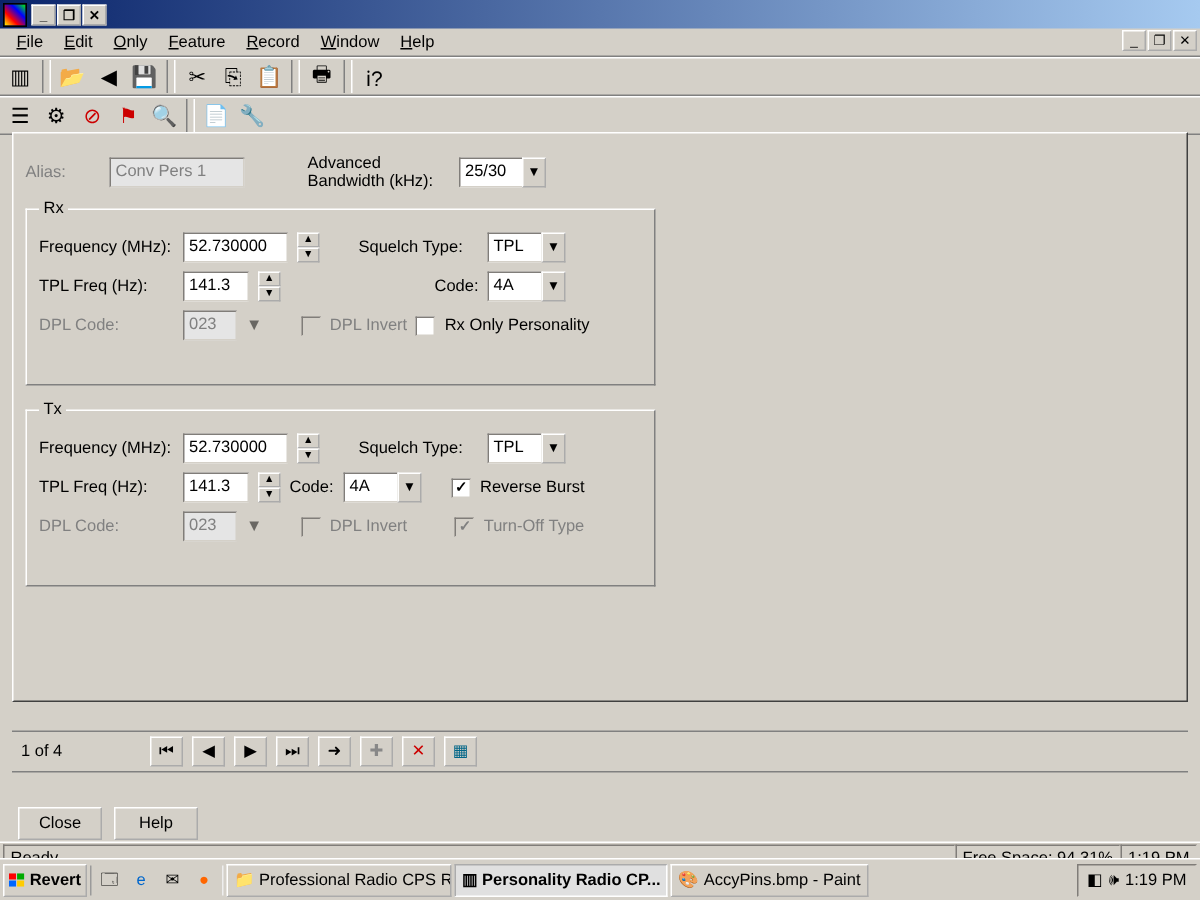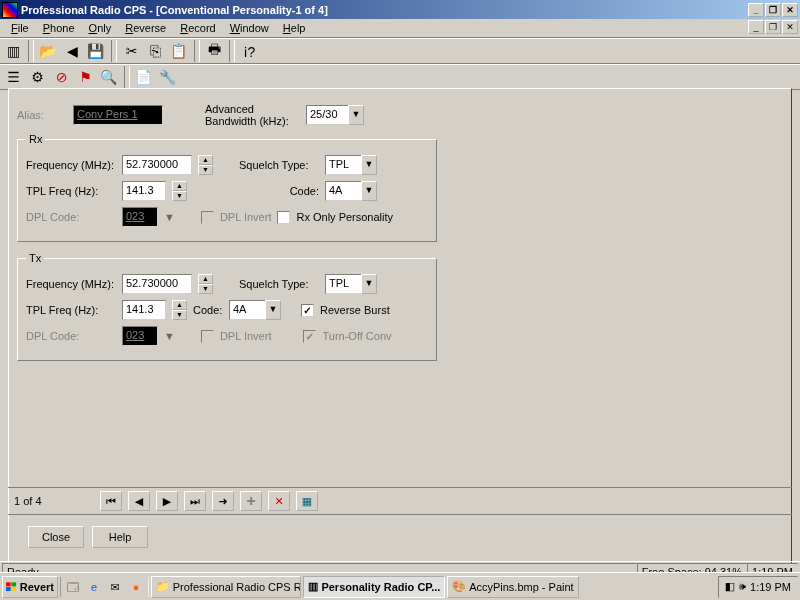--- a/index.html
+++ b/index.html
@@ -23,48 +23,48 @@
 .tb-btn { width: 23px; height: 22px; border: 1px solid transparent; display: flex; align-items: center; justify-content: center; font-size: 14px; }
 .tb-sep { width: 6px; height: 22px; border-left: 1px solid #808080; border-right: 1px solid #fff; margin: 0 2px; }
 
 
 .content { position: absolute; top: 88px; left: 8px; right: 8px; bottom: 83px; background: #d4d0c8; }
 
 
 .tabs { display: flex; height: 20px; margin-left: 2px; }
 .tab { padding: 3px 8px 2px; border: 1px solid #808080; border-bottom: none; background: #d4d0c8; border-top-left-radius: 3px; border-top-right-radius: 3px; position: relative; margin-right: 0; border-right: 1px solid #fff; border-top: 1px solid #fff; border-left: 1px solid #fff; }
 .tab.active { z-index: 2; margin-bottom: -1px; background: #d4d0c8; padding-bottom: 3px; }
-.tabbody { border: 1px solid #fff; border-right-color: #404040; border-bottom-color: #404040; height: 476px; padding: 14px 8px; }
+.tabbody { border: 1px solid #fff; border-right-color: #404040; border-bottom-color: #404040; height: 380px; padding: 14px 8px; }
 
 .row { display: flex; align-items: center; gap: 6px; margin-bottom: 6px; }
 label.fld { color: #000; min-width: 90px; }
 label.dis { color: #808080; }
 
 .txt { background: #fff; border: 1px inset #d4d0c8; height: 20px; padding: 2px 3px; }
-.txt.dis { background: #000000; color: #808080; text-decoration: underline; }
+.txt.dis { background: #e5e5e5; color: #808080; }
 
 .spin { display: flex; flex-direction: column; }
 .spinbtn { width: 15px; height: 10px; border: 1px outset #fff; font-size: 7px; line-height: 7px; text-align: center; background: #d4d0c8; }
 
 .combo { display: flex; }
 .combo .txt { border-right: none; }
 .combo .cbtn { width: 16px; height: 20px; border: 1px outset #fff; background: #d4d0c8; text-align: center; line-height: 16px; font-size: 9px; }
 
-fieldset.grp { border: 1px solid #808080; border-top-color: #fff; border-left-color: #fff; padding: 10px 8px 8px; margin-bottom: 10px; width: 420px; }
+fieldset.grp { border: 1px solid #808080; border-top-color: #fff; border-left-color: #fff; padding: 10px 8px 23px; margin-bottom: 10px; width: 420px; }
 fieldset.grp legend { padding: 0 3px; }
 
 .chk { width: 13px; height: 13px; border: 1px inset #d4d0c8; background: #fff; display: inline-flex; align-items: center; justify-content: center; font-size: 10px; }
 .chk.dis { background: #d4d0c8; }
 .chk.checked::after { content: "✓"; color: #000; font-weight: bold; }
 .chk.dis.checked::after { color: #808080; }
 .navtxt { width: 80px; }
 .navbtn { width: 22px; height: 20px; border: 1px outset #fff; background: #d4d0c8; text-align: center; line-height: 18px; }
 
 
-.bottombtns { position: absolute; bottom: 52px; left: 12px; display: flex; gap: 8px; margin-left: 16px; }
+.bottombtns { position: absolute; bottom: 40px; left: 12px; display: flex; gap: 8px; }
 .pushbtn { width: 56px; height: 22px; border: 1px outset #fff; background: #d4d0c8; text-align: center; line-height: 20px; }
 
 
 .status { position: absolute; bottom: 19px; left: 0; right: 0; height: 20px; border-top: 1px solid #fff; display: flex; align-items: center; padding: 0 2px; }
 .status .cell { border: 1px inset #d4d0c8; height: 18px; padding: 2px 4px; }
 .status .cell:first-child { flex: 1; }
 
 
 .taskbar { position: absolute; bottom: 0; left: 0; right: 0; height: 28px; background: #d4d0c8; border-top: 1px solid #fff; display: flex; align-items: center; padding: 2px; gap: 2px; }
 .startbtn { height: 22px; width: 56px; border: 1px outset #fff; display: flex; align-items: center; gap: 3px; padding: 0 3px; font-weight: bold; }
@@ -73,33 +73,32 @@
 .qbtn { width: 20px; height: 20px; text-align: center; line-height: 20px; }
 .taskbtn { height: 22px; border: 1px outset #fff; padding: 0 4px; display: flex; align-items: center; gap: 3px; max-width: 150px; overflow: hidden; white-space: nowrap; }
 .taskbtn.active { border: 1px inset #fff; background: #e0e0e0; font-weight: bold; }
 .tray { margin-left: auto; border: 1px inset #d4d0c8; height: 22px; display: flex; align-items: center; gap: 4px; padding: 0 6px; }
 </style>
 </head>
 <body>
 
 <div class="titlebar">
   <div class="icon"></div>
-  <div class="caption">Professional Radio CPS - [Conventional Personality-1 of 4]</div>
   <div class="winbtns">
     <div class="winbtn">_</div>
     <div class="winbtn">❐</div>
     <div class="winbtn">✕</div>
   </div>
 </div>
 
 <div class="menubar">
   <span>File</span>
-  <span>Phone</span>
+  <span>Edit</span>
   <span>Only</span>
-  <span>Reverse</span>
+  <span>Feature</span>
   <span>Record</span>
   <span>Window</span>
   <span>Help</span>
 </div>
 <div class="innerwin">
   <div class="winbtn">_</div>
   <div class="winbtn">❐</div>
   <div class="winbtn">✕</div>
 </div>
 
@@ -221,21 +220,21 @@
       </div>
       <div class="row">
         <label class="fld dis">DPL Code:</label>
         <div class="txt dis" style="width:36px">023</div>
         <div class="cbtn" style="opacity:.5">▼</div>
         <div style="width:14px"></div>
         <div class="chk dis"></div>
         <label class="dis">DPL Invert</label>
         <div style="width:20px"></div>
         <div class="chk dis checked"></div>
-        <label class="dis">Turn-Off Conv</label>
+        <label class="dis">Turn-Off Type</label>
       </div>
     </fieldset>
 
   </div>
 
   <div class="row" style="position:absolute;bottom:2px;left:0;right:0;border-top:1px solid #808080;border-bottom:1px solid #808080;padding:3px 6px;margin:0">
     <div class="navtxt">1 of 4</div>
     <div class="navbtn">⏮</div>
     <div class="navbtn">◀</div>
     <div class="navbtn">▶</div>

